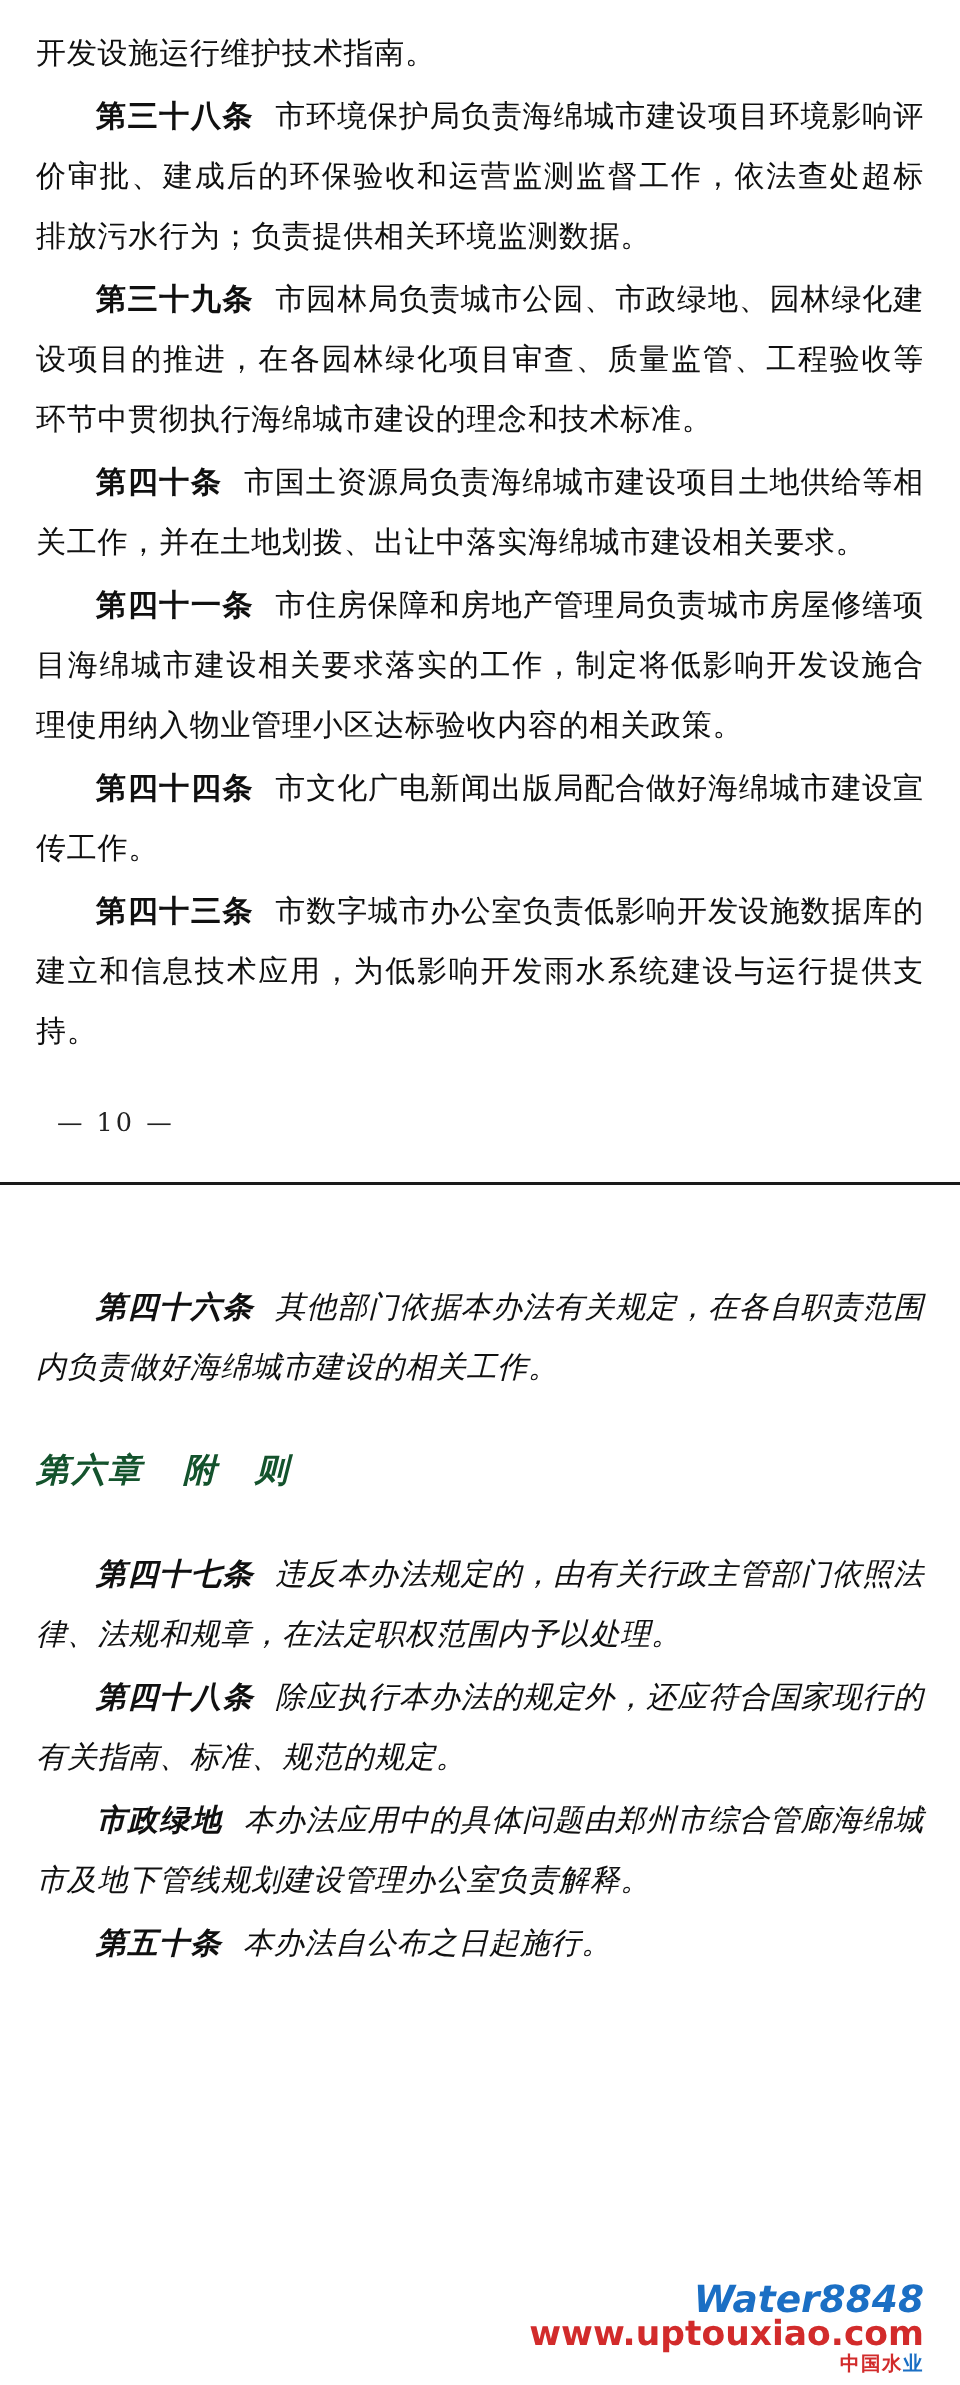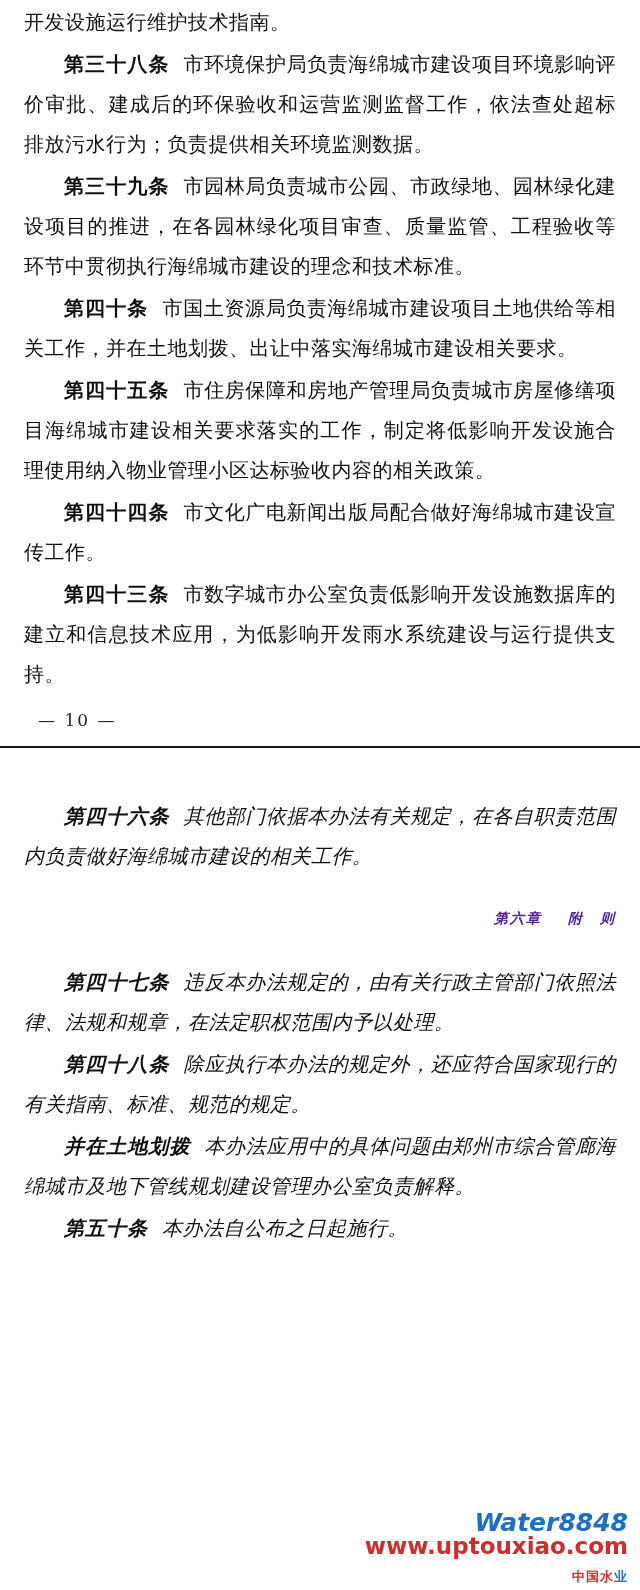--- a/index.html
+++ b/index.html
@@ -13,21 +13,21 @@
     font-family: "DejaVu Serif", "Liberation Serif", serif;
     color: #111111;
     position: relative;
     overflow: hidden;
   }
   .page {
     width: 640px;
     position: relative;
   }
   .page-body {
-    padding: 2px 24px;
+    padding: 15px 24px;
     box-sizing: border-box;
   }
   p.para {
     margin: 0 0 2px 0;
     font-size: 20px;
     line-height: 40px;
     letter-spacing: 0.5px;
     text-align: justify;
     text-justify: inter-ideograph;
     color: #101010;
@@ -37,51 +37,51 @@
   }
   .art-no {
     font-weight: 700;
     letter-spacing: 1px;
   }
   .gap {
     display: inline-block;
     width: 14px;
   }
   .page-num {
-    margin-top: 16px;
+    margin-top: 32px;
     font-size: 17px;
     color: #222;
     text-align: left;
     padding-left: 14px;
     letter-spacing: 2px;
     font-family: "DejaVu Serif", "Liberation Serif", serif;
   }
   .page-break {
     margin: 14px 0 0 0;
     border-top: 2px solid #1a1a1a;
     height: 0;
   }
   .spacer-top {
     height: 46px;
   }
   .chapter-title {
-    text-align: right;
-    font-size: 14px;
+    text-align: left;
+    font-size: 22px;
     font-weight: 700;
     letter-spacing: 2px;
     margin: 34px 0 34px 0;
-    color: #4c1d95;
+    color: #14532d;
   }
   .chapter-title .wide-gap {
     display: inline-block;
     width: 26px;
   }
   .watermark {
     position: absolute;
-    right: 12px;
+    right: 24px;
     bottom: 6px;
     text-align: right;
     line-height: 1.1;
     pointer-events: none;
     user-select: none;
   }
   .wm-line1 {
     font-family: "DejaVu Sans", "Liberation Sans", sans-serif;
     font-size: 25px;
     font-weight: 700;
@@ -102,21 +102,21 @@
     margin-top: -2px;
     text-shadow: 1px 1px 0 rgba(255,255,255,0.8);
     text-align: right;
   }
   .wm-line3 {
     font-family: "DejaVu Sans", "Liberation Sans", sans-serif;
     font-size: 13px;
     font-weight: 700;
     color: #1b6fc4;
     letter-spacing: 1px;
-    margin-top: 10px;
+    margin-top: 0px;
   }
   .wm-line3 .wm-cn {
     color: #d22b2b;
   }
   .cut-off {
     overflow: hidden;
     font-style: italic;
   }
 </style>
 </head>
@@ -133,21 +133,21 @@
 
     <p class="para indent">
       <span class="art-no">第三十九条</span><span class="gap"></span><span>市园林局负责城市公园、市政绿地、园林绿化建设项目的推进，在各园林绿化项目审查、质量监管、工程验收等环节中贯彻执行海绵城市建设的理念和技术标准。</span>
     </p>
 
     <p class="para indent">
       <span class="art-no">第四十条</span><span class="gap"></span><span>市国土资源局负责海绵城市建设项目土地供给等相关工作，并在土地划拨、出让中落实海绵城市建设相关要求。</span>
     </p>
 
     <p class="para indent">
-      <span class="art-no">第四十五条</span><span class="gap"></span><span>市住房保障和房地产管理局负责城市房屋修缮项目海绵城市建设相关要求落实的工作，制定将低影响开发设施合理使用纳入物业管理小区达标验收内容的相关政策。</span>
+      <span class="art-no">第四十一条</span><span class="gap"></span><span>市住房保障和房地产管理局负责城市房屋修缮项目海绵城市建设相关要求落实的工作，制定将低影响开发设施合理使用纳入物业管理小区达标验收内容的相关政策。</span>
     </p>
 
 
     <p class="para indent">
       <span class="art-no">第四十四条</span><span class="gap"></span><span>市文化广电新闻出版局配合做好海绵城市建设宣传工作。</span>
     </p>
 
     <p class="para indent">
       <span class="art-no">第四十三条</span><span class="gap"></span><span>市数字城市办公室负责低影响开发设施数据库的建立和信息技术应用，为低影响开发雨水系统建设与运行提供支持。</span>
     </p>
@@ -173,21 +173,21 @@
 
     <p class="para indent">
       <span class="art-no">第四十七条</span><span class="gap"></span><span>违反本办法规定的，由有关行政主管部门依照法律、法规和规章，在法定职权范围内予以处理。</span>
     </p>
 
     <p class="para indent">
       <span class="art-no">第四十八条</span><span class="gap"></span><span>除应执行本办法的规定外，还应符合国家现行的有关指南、标准、规范的规定。</span>
     </p>
 
     <p class="para indent">
-      <span class="art-no">并在土地划拨</span><span class="gap"></span><span>本办法应用中的具体问题由郑州市综合管廊海绵城市及地下管线规划建设管理办公室负责解释。</span>
+      <span class="art-no">市政绿地</span><span class="gap"></span><span>本办法应用中的具体问题由郑州市综合管廊海绵城市及地下管线规划建设管理办公室负责解释。</span>
     </p>
 
     <p class="para indent">
       <span class="art-no">第五十条</span><span class="gap"></span><span>本办法自公布之日起施行。</span>
     </p>
 
   </div>
 </div>
 
 <div class="watermark">

